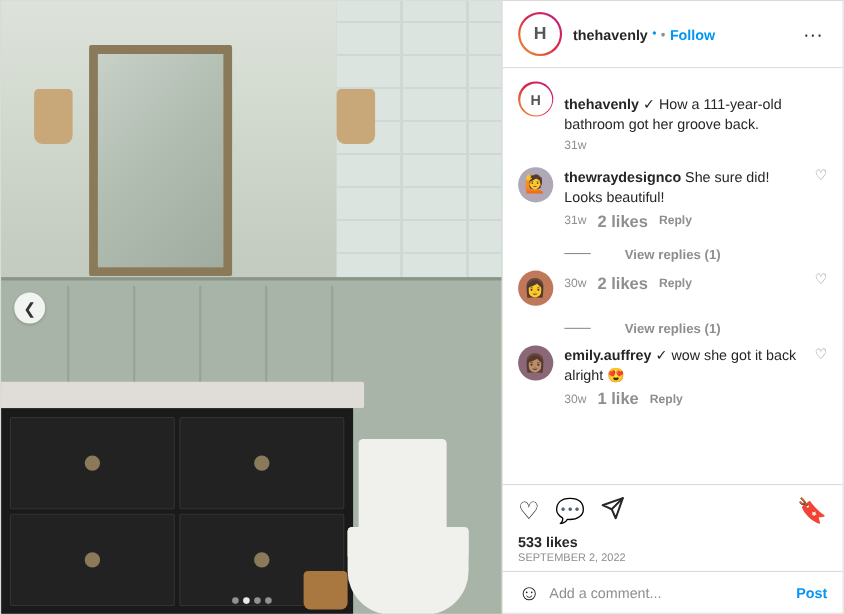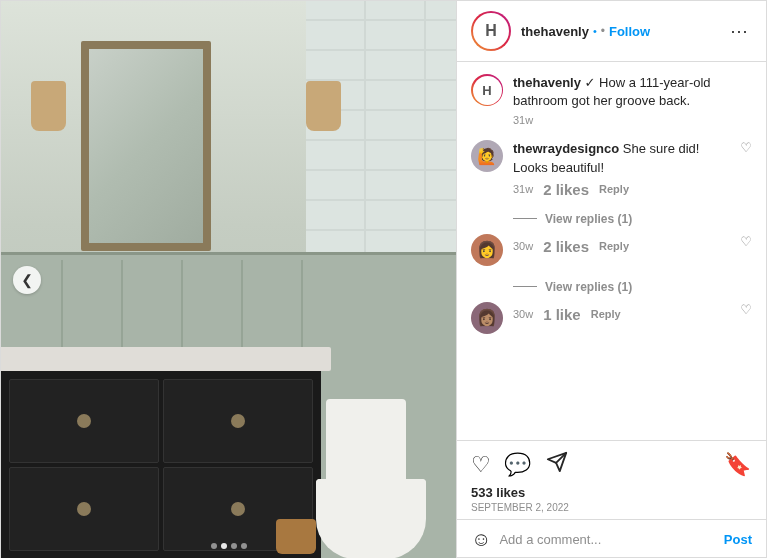--- a/index.html
+++ b/index.html
@@ -454,20 +454,21 @@
       width: 24px;
       height: 1px;
       background: #8e8e8e;
     }
 
     .view-replies-text {
       font-size: 12px;
       color: #8e8e8e;
       font-weight: 600;
       cursor: pointer;
+      margin-left: 23px;
     }
 
     
     .post-actions {
       padding: 6px 14px;
       border-top: 1px solid #dbdbdb;
       flex-shrink: 0;
     }
 
     .action-icons {
@@ -539,21 +540,21 @@
       font-size: 13px;
       font-weight: 600;
       color: #0095f6;
       cursor: pointer;
       background: none;
       border: none;
       text-align: right;
     }
 
     .caption-comment .comment-content {
-      margin-top: 0;
+      margin-top: 12px;
     }
 
     .caption-time {
       font-size: 11px;
       color: #8e8e8e;
       margin-top: 4px;
       display: block;
     }
 
     
@@ -685,20 +686,25 @@
       </div>
 
       <div class="view-replies">
         <div class="view-replies-line"></div>
         <span class="view-replies-text">View replies (1)</span>
       </div>
 
       <div class="comment-item">
         <div class="comment-avatar-img comment-avatar-img3">👩🏽</div>
         <div class="comment-content">
+          <div class="comment-text">
+            <span class="comment-username">emily.auffrey</span>
+            <span> ✓ </span>
+            <span> wow she got it back alright 😍</span>
+          </div>
           <div class="comment-meta">
             <span class="comment-time">30w</span>
             <span class="comment-likes-count">1 like</span>
             <button class="comment-reply-btn">Reply</button>
           </div>
         </div>
         <span class="comment-heart">♡</span>
       </div>
 
     </div>

